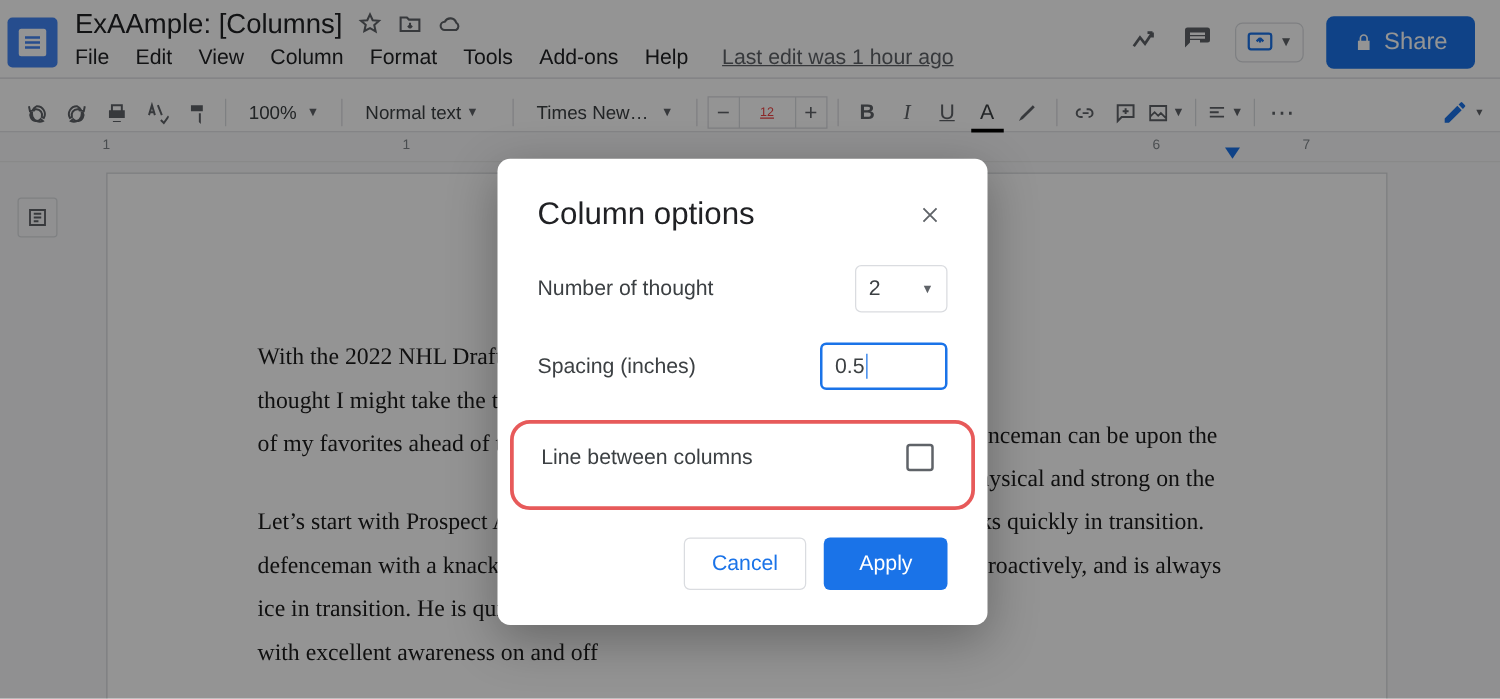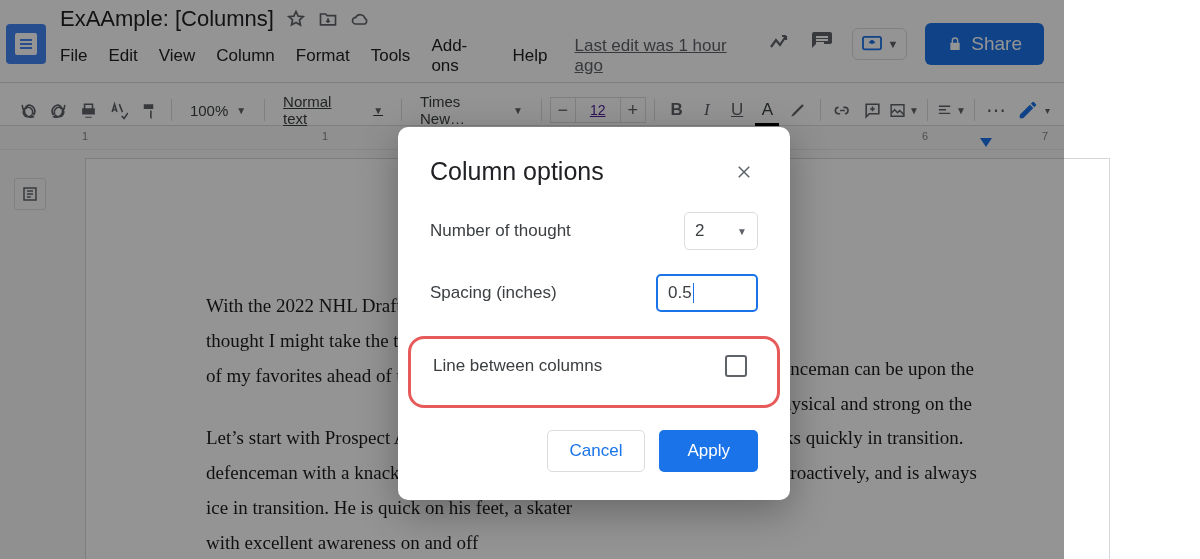--- a/index.html
+++ b/index.html
@@ -4,21 +4,21 @@
 <style>
   * { box-sizing: border-box; margin: 0; padding: 0; }
   body {
     font-family: Arial, sans-serif;
     background: #fff;
     overflow: hidden;
     width: 1200px;
     height: 559px;
     position: relative;
   }
-  .wrap { position: relative; width: 1064px; height: 559px; }
+  .wrap { position: relative; width: 1200px; height: 559px; }
 
   
   .titlebar { display: flex; align-items: center; padding: 6px 12px 0 6px; gap: 8px; }
   .doc-icon {
     width: 40px; height: 40px; background: #4285f4; border-radius: 4px;
     display: flex; align-items: center; justify-content: center; margin-right: 6px;
   }
   .doc-icon-inner {
     width: 22px; height: 22px; background: #fff; border-radius: 2px; position: relative;
   }
@@ -50,25 +50,25 @@
   
   .toolbar {
     display:flex; align-items:center; gap:2px; padding:18px 10px 6px 14px;
     border-top:1px solid #dadce0; border-bottom:1px solid #dadce0; height:44px;
   }
   .tb-btn { width:30px; height:30px; display:flex; align-items:center; justify-content:center; color:#5f6368; border-radius:3px;}
   .tb-btn svg { width:19px; height:19px; fill:#5f6368; }
   .tb-sep { width:1px; height:22px; background:#dadce0; margin:0 6px;}
   .tb-zoom { display:flex; align-items:center; gap:8px; padding:0 10px; color:#3c4043; font-size:15px;}
   .tb-caret { font-size:10px; color:#5f6368; }
-  .tb-style { display:flex; align-items:center; gap:16px; padding:0 10px; color:#3c4043; font-size:15px; min-width:120px;text-decoration:underline;}
+  .tb-style { display:flex; align-items:center; gap:4px; padding:0 10px; color:#3c4043; font-size:15px; min-width:120px;}
   .tb-font { display:flex; align-items:center; gap:10px; padding:0 10px; color:#3c4043; font-size:15px; min-width:110px;}
   .font-size-group { display:flex; align-items:center;}
   .fs-btn { width:26px; height:26px; border:1px solid #dadce0; display:flex; align-items:center; justify-content:center; font-size:18px; color:#5f6368;}
-  .fs-val { width:44px; height:26px; border:1px solid #dadce0; border-left:none; border-right:none; text-align:center; font-size:14px; color:#4c1d95; display:flex; align-items:center; justify-content:center;text-decoration:underline;}
+  .fs-val { width:44px; height:26px; border:1px solid #dadce0; border-left:none; border-right:none; text-align:center; font-size:10px; color:#ef4444; display:flex; align-items:center; justify-content:center;text-decoration:underline;}
   .tb-bold { font-weight:bold; font-size:17px; color:#5f6368; }
   .tb-italic { font-style:italic; font-size:17px; color:#5f6368; font-family:serif;}
   .tb-under { text-decoration:underline; font-size:17px; color:#5f6368; }
   .tb-textcolor { position:relative; font-size:17px; color:#3c4043;}
   .tb-textcolor::after { content:""; position:absolute; left:2px; right:2px; bottom:-2px; height:4px; background:#000;}
   .tb-hilite svg { fill:#5f6368;}
   .tb-edit-pill { margin-left:auto; display:flex; align-items:center; gap:6px; padding:4px 4px;}
   .tb-edit-pill svg { width:22px; height:22px; fill:#1a73e8; }
   .tb-over { color:#5f6368; font-size:20px; letter-spacing:2px;}
 

